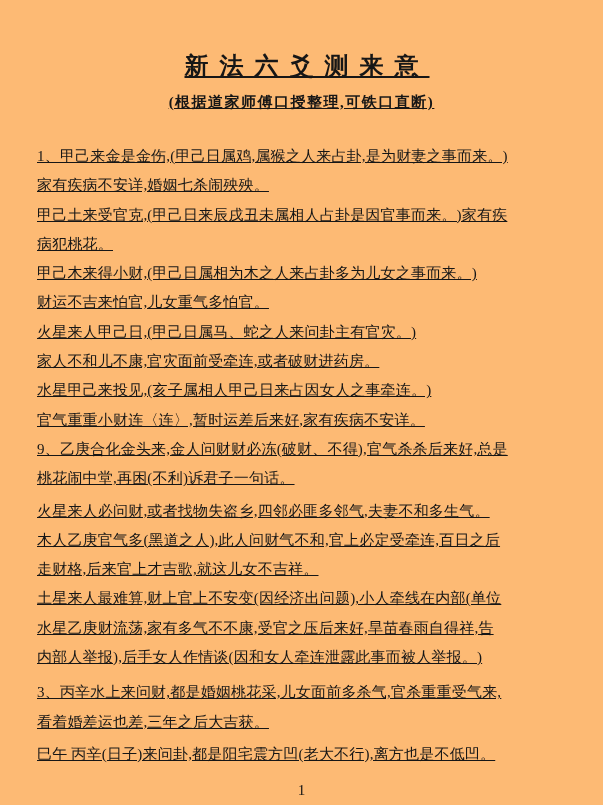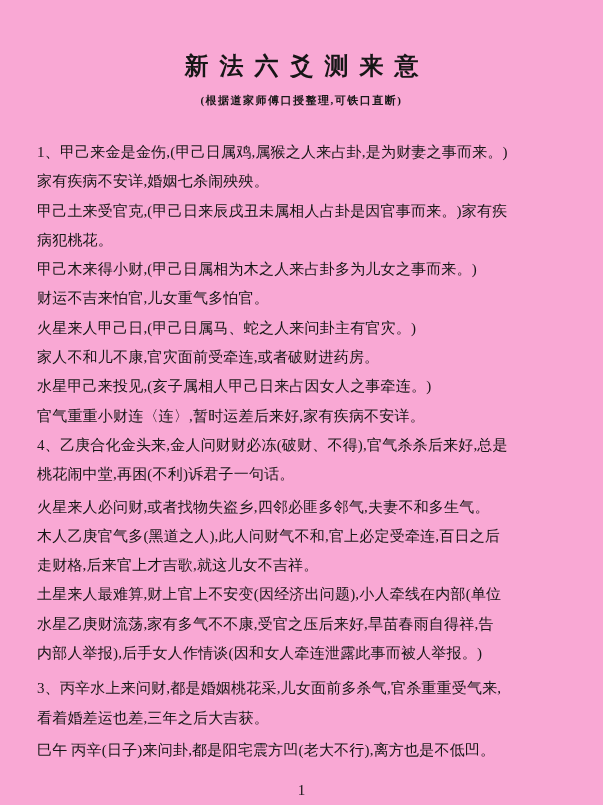--- a/index.html
+++ b/index.html
@@ -4,39 +4,40 @@
 <style>
   html, body {
     margin: 0;
     padding: 0;
     background: #ffffff;
   }
   .page {
     position: relative;
     width: 603px;
     height: 805px;
-    background: #f9a8d4;
+    background: #fdba74;
     font-family: "Liberation Serif", "DejaVu Serif", serif;
     color: #161616;
     overflow: hidden;
     box-sizing: border-box;
+    text-decoration: underline;
   }
   .title {
     padding-top: 50px;
     text-align: center;
     font-size: 24px;
     font-weight: 700;
     letter-spacing: 11px;
     text-indent: 11px; 
     white-space: nowrap;
   }
   .subtitle {
     margin-top: 11px;
     text-align: center;
-    font-size: 11px;
+    font-size: 15px;
     font-weight: 700;
     letter-spacing: 1.5px;
     white-space: nowrap;
   }
   .body-text {
     margin: 30px 28px 16px 37px;
     font-size: 15px;
     line-height: 29.3px;
     letter-spacing: 0.2px;
   }
@@ -69,21 +70,21 @@
     <div class="text-line">1、甲己来金是金伤,(甲己日属鸡,属猴之人来占卦,是为财妻之事而来。)</div>
     <div class="text-line">家有疾病不安详,婚姻七杀闹殃殃。</div>
     <div class="text-line">甲己土来受官克,(甲己日来辰戌丑未属相人占卦是因官事而来。)家有疾</div>
     <div class="text-line">病犯桃花。</div>
     <div class="text-line">甲己木来得小财,(甲己日属相为木之人来占卦多为儿女之事而来。)</div>
     <div class="text-line">财运不吉来怕官,儿女重气多怕官。</div>
     <div class="text-line">火星来人甲己日,(甲己日属马、蛇之人来问卦主有官灾。)</div>
     <div class="text-line">家人不和儿不康,官灾面前受牵连,或者破财进药房。</div>
     <div class="text-line">水星甲己来投见,(亥子属相人甲己日来占因女人之事牵连。)</div>
     <div class="text-line">官气重重小财连〈连〉,暂时运差后来好,家有疾病不安详。</div>
-    <div class="text-line">4、乙庚合化金头来,金人问财财必冻(破财、不得),官气杀杀后来好,总是</div>
+    <div class="text-line">9、乙庚合化金头来,金人问财财必冻(破财、不得),官气杀杀后来好,总是</div>
     <div class="text-line">桃花闹中堂,再困(不利)诉君子一句话。</div>
     <div class="text-line gap-s">火星来人必问财,或者找物失盗乡,四邻必匪多邻气,夫妻不和多生气。</div>
     <div class="text-line">木人乙庚官气多(黑道之人),此人问财气不和,官上必定受牵连,百日之后</div>
     <div class="text-line">走财格,后来官上才吉歌,就这儿女不吉祥。</div>
     <div class="text-line">土星来人最难算,财上官上不安变(因经济出问题),小人牵线在内部(单位</div>
     <div class="text-line">水星乙庚财流荡,家有多气不不康,受官之压后来好,旱苗春雨自得祥,告</div>
     <div class="text-line">内部人举报),后手女人作情谈(因和女人牵连泄露此事而被人举报。)</div>
     <div class="text-line gap-m">3、丙辛水上来问财,都是婚姻桃花采,儿女面前多杀气,官杀重重受气来,</div>
     <div class="text-line">看着婚差运也差,三年之后大吉获。</div>
     <div class="text-line gap-s">巳午 丙辛(日子)来问卦,都是阳宅震方凹(老大不行),离方也是不低凹。</div>

